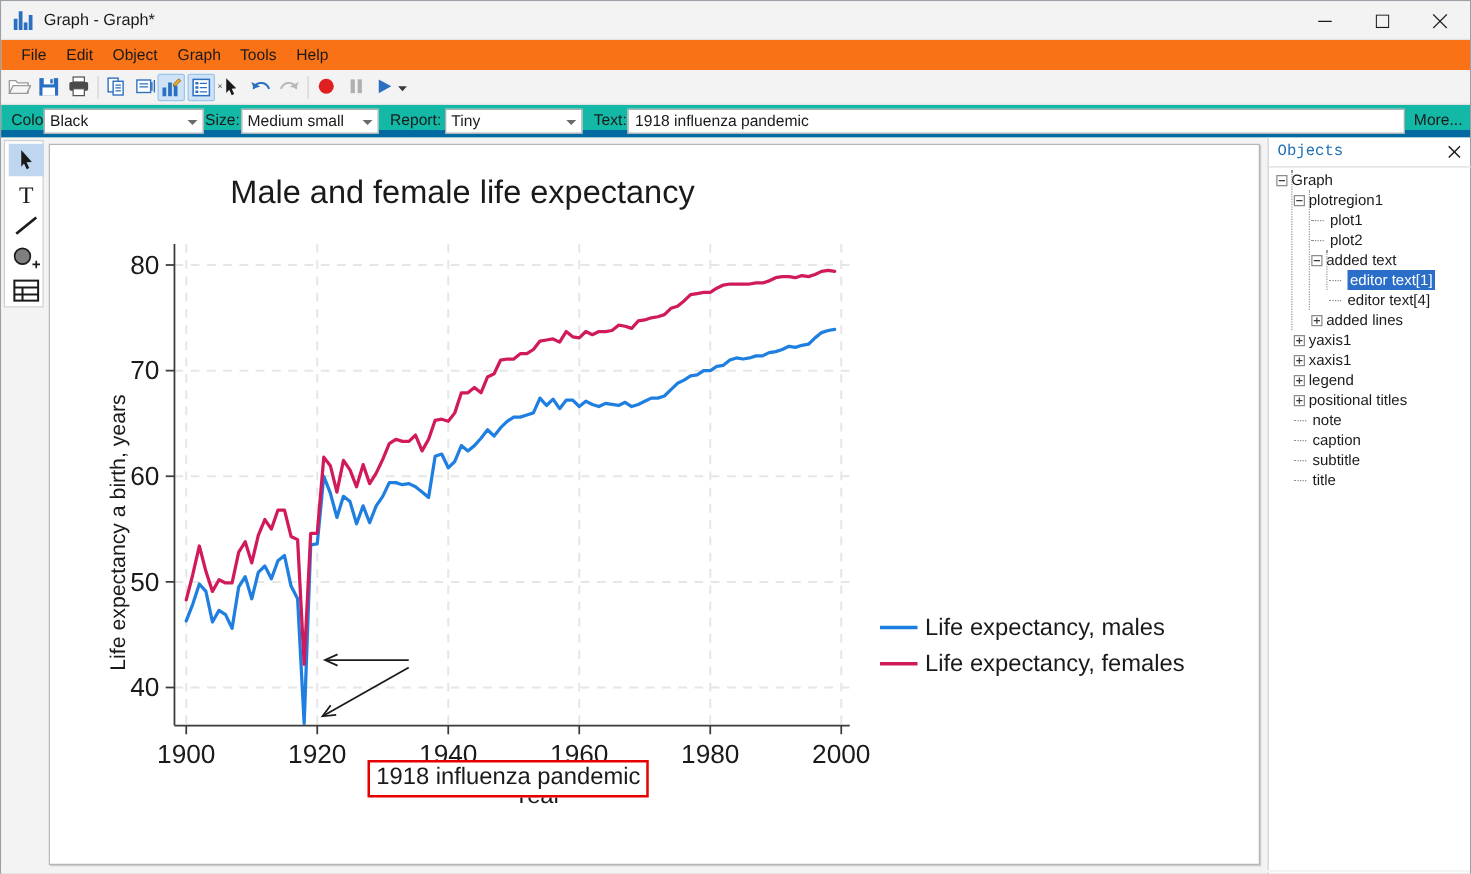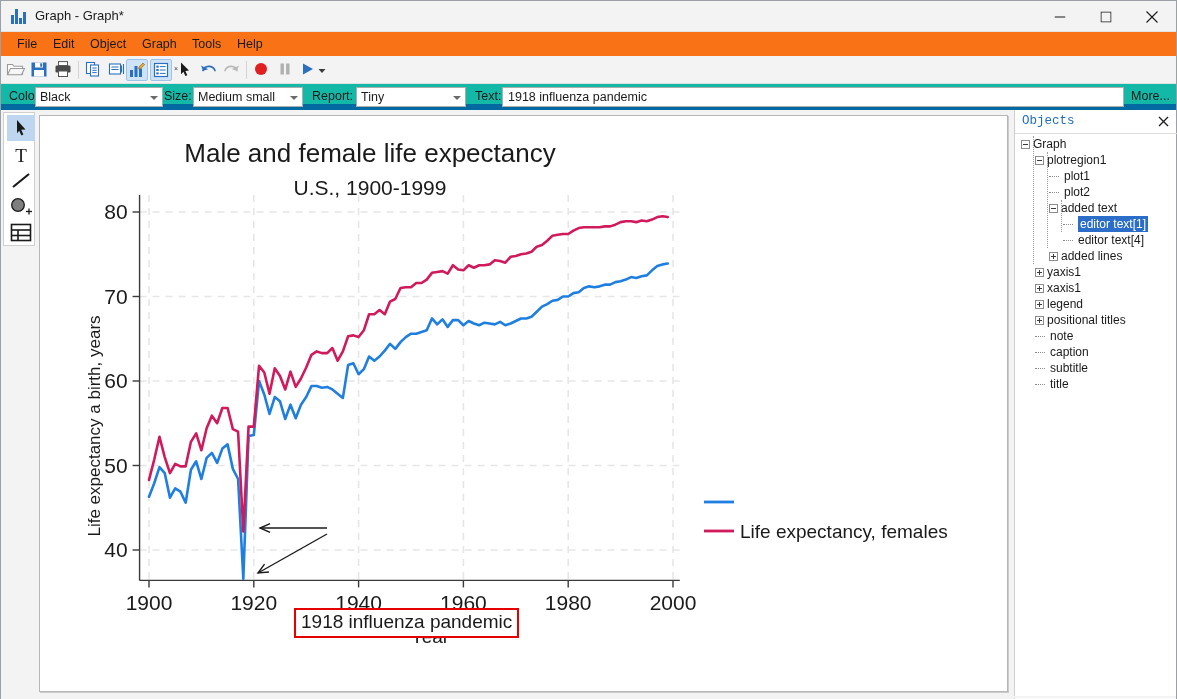--- a/index.html
+++ b/index.html
@@ -349,23 +349,23 @@
             </g>
             <g>
               <line x1="287" y1="418" x2="218" y2="457" stroke="#1a1a1a" stroke-width="1.4"></line>
               <polyline points="224.53685790969297,448.15299549743054 218,457 228.95097068771634,455.9625796431642" fill="none" stroke="#1a1a1a" stroke-width="1.4"></polyline>
             </g>
           </g>
       </svg>
 
       <div style="position:absolute;left:0;top:0;width:100%;height:100%;pointer-events:none;">
         <div style="position:absolute;left:0;top:22px;width:660px;text-align:center;font-size:26px;color:#1a1a1a;">Male and female life expectancy</div>
-        <div style="position:absolute;left:0;top:60px;width:660px;text-align:center;font-size:21px;color:#1a1a1a;">U.S., 1900-1999</div>
         <div style="position:absolute;left:290px;top:510px;width:200px;text-align:center;font-size:19px;color:#1a1a1a;">Year</div>
         <div style="position:absolute;left:-105px;top:300px;width:320px;text-align:center;font-size:17px;color:#1a1a1a;transform:rotate(-90deg);">Life expectancy a birth, years</div>
+        <div style="position:absolute;left:700px;top:376px;font-size:19px;color:#1a1a1a;white-space:nowrap;">Life expectancy, males</div>
         <div style="position:absolute;left:700px;top:405px;font-size:19px;color:#1a1a1a;white-space:nowrap;">Life expectancy, females</div>
         <div id="anno-box" style="position:absolute;left:254px;top:492px;border:2px solid #e60000;background:#ffffff;padding:1px 5px 3px 5px;font-size:19px;color:#1a1a1a;white-space:nowrap;">1918 influenza pandemic</div>
       </div>
     </div>
   </div>
 
   <div id="objpanel">
     <div id="objpanel-head">
       <div id="objpanel-title">Objects</div>
       <div id="objpanel-close">

